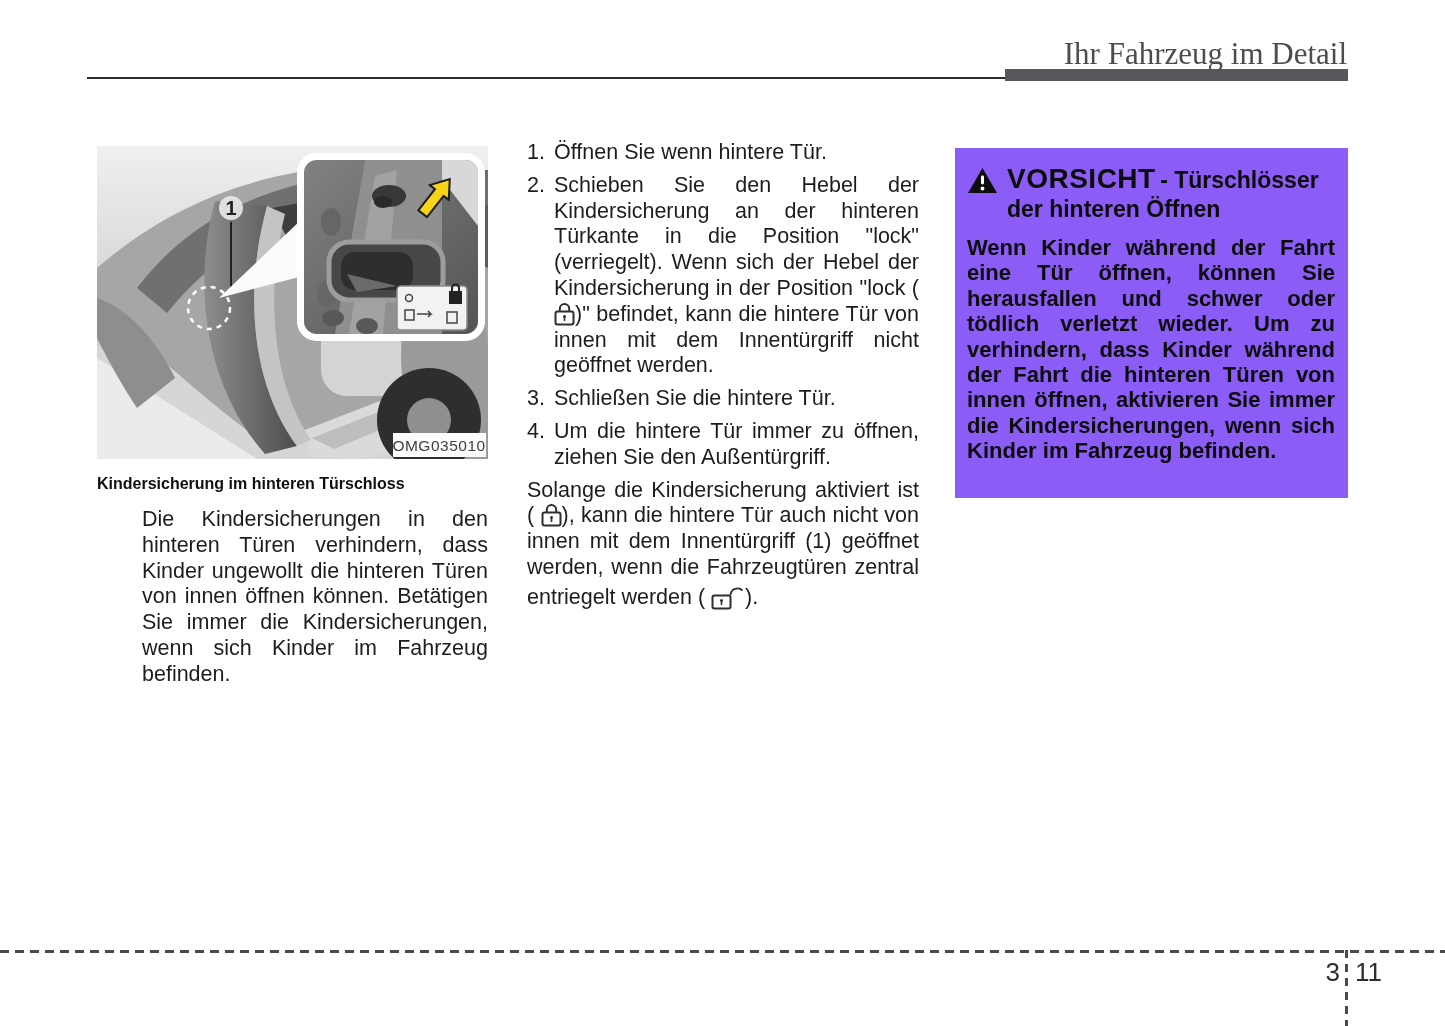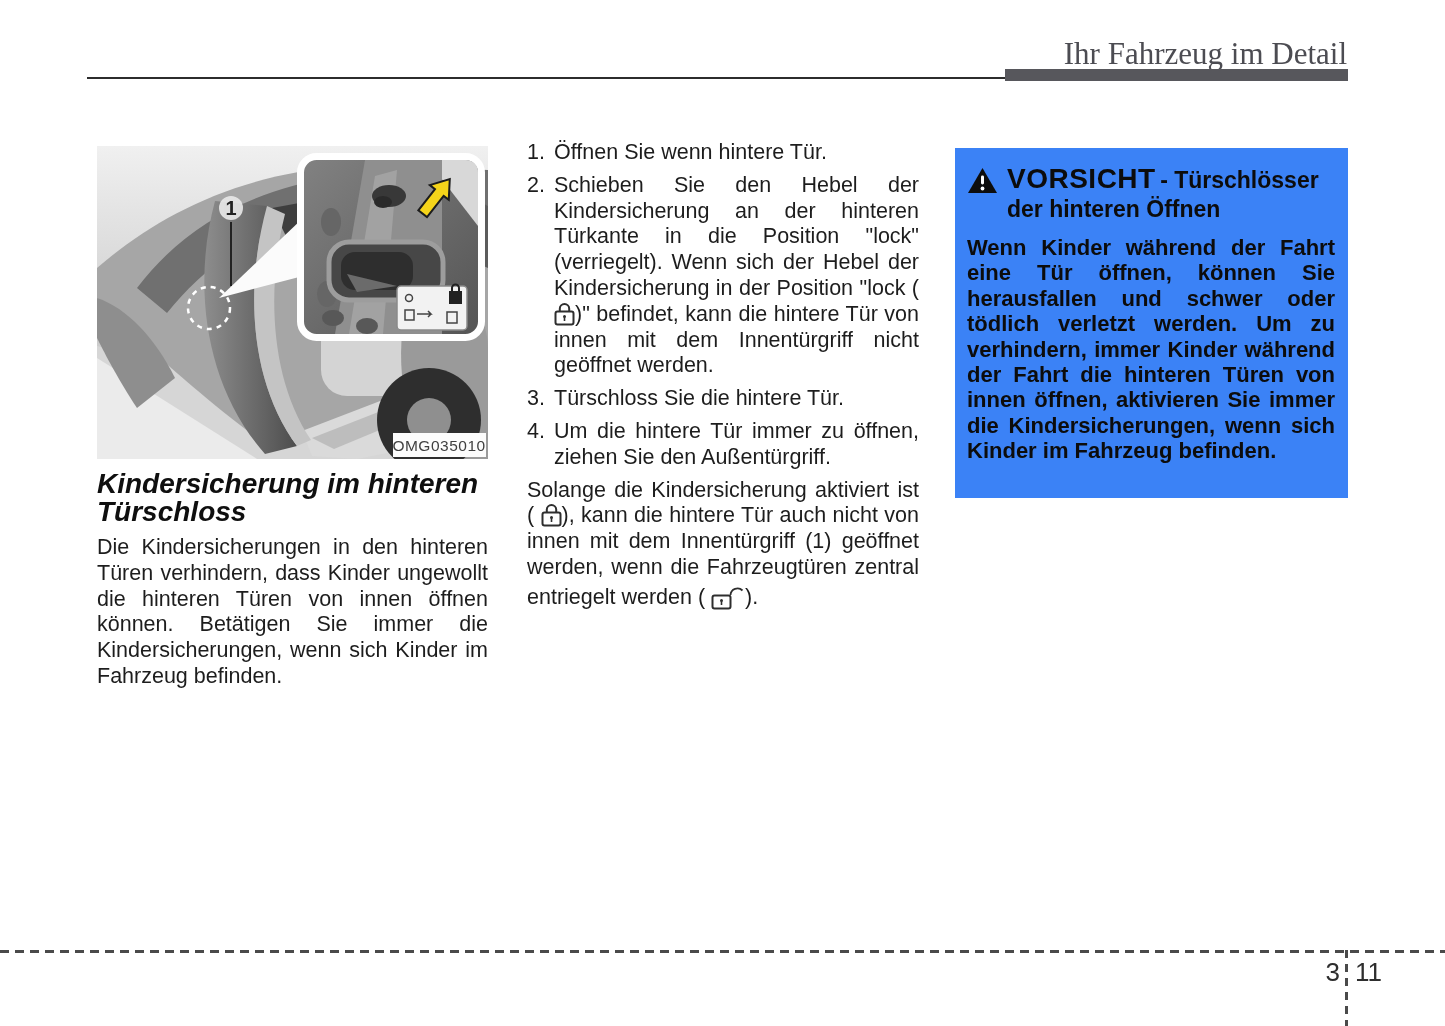--- a/index.html
+++ b/index.html
@@ -18,38 +18,38 @@
 
   
   .col { position:absolute; font-size:21.5px; line-height:25.8px; }
   .col1 { left:97px;  top:146px; width:391px; }
   .col2 { left:527px; top:140px; width:392px; }
 
   .figure { width:391px; height:313px; }
   .figure svg { display:block; }
 
   h2.section {
-    margin:11px 0 9px 0; font-size:28px; line-height:28px; font-weight:bold;
-    color:#0f0f0f; text-align:left;font-style:italic;
-  }
-  .para { text-align:justify; }
+    margin:11px 0 9px 0; font-size:16px; line-height:28px; font-weight:bold;
+    color:#0f0f0f; text-align:left;
+  }
+  .para { text-align:justify;margin-left:45px; }
 
   .steps .step { display:flex; margin-bottom:7px; }
   .step .num { flex:0 0 27px; width:27px; }
   .step .txt { flex:1; text-align:justify; }
 
   .closing { margin-top:3px; text-align:justify; }
 
   .lock-closed-wrap { display:inline-block; vertical-align:-5px; line-height:0; }
   .lock-open-wrap   { display:inline-block; vertical-align:-8px; line-height:0; }
 
   
   .warnbox {
     position:absolute; left:955px; top:148px; width:393px; height:350px;
-    background:#3b82f6; box-sizing:border-box; padding:15px 13px 16px 12px;
+    background:#8b5cf6; box-sizing:border-box; padding:15px 13px 16px 12px;
   }
   .warn-head { display:flex; }
   .warn-icon { flex:0 0 40px; padding-top:4px; }
   .warn-line1 { white-space:nowrap; }
   .warn-label { font-size:28px; font-weight:bold; color:#0c0c0c; letter-spacing:0.5px; }
   .warn-suffix { font-size:23px; font-weight:bold; color:#0c0c0c; }
   .warn-line2 { font-size:23px; font-weight:bold; color:#0c0c0c; margin-top:1px; }
   .warn-body {
     margin-top:12px; font-size:22px; line-height:25.4px; font-weight:bold;
     color:#0c0c0c; text-align:justify;
@@ -187,21 +187,21 @@
           <span class="lock-closed-wrap"><svg width="21" height="24" viewBox="0 0 21 24">
             <rect x="1.5" y="9.5" width="18" height="13" rx="2" fill="#ffffff" stroke="#2e2e2e" stroke-width="2"></rect>
             <path d="M5.8,9.5 V6.8 a4.7,4.7 0 0 1 9.4,0 V9.5" fill="none" stroke="#2e2e2e" stroke-width="2"></path>
             <circle cx="10.5" cy="14.5" r="1.5" fill="#2e2e2e"></circle>
             <line x1="10.5" y1="15.5" x2="10.5" y2="19" stroke="#2e2e2e" stroke-width="1.6"></line>
           </svg></span><span>)" befindet, kann die hintere Tür von innen mit dem Innentürgriff nicht geöffnet werden.</span></span>
       </div>
 
       <div class="step">
         <span class="num">3.</span>
-        <span class="txt">Türschloss Sie die hintere Tür.</span>
+        <span class="txt">Schließen Sie die hintere Tür.</span>
       </div>
 
       <div class="step">
         <span class="num">4.</span>
         <span class="txt">Um die hintere Tür immer zu öffnen, ziehen Sie den Außentürgriff.</span>
       </div>
     </div>
 
     <div class="closing"><span>Solange die Kindersicherung aktiviert ist (</span>
       <span class="lock-closed-wrap"><svg width="21" height="24" viewBox="0 0 21 24">
@@ -226,21 +226,21 @@
           <path d="M15.5,1 L30,26 H1 Z" fill="#0d0d0d"></path>
           <rect x="14" y="8.5" width="3" height="9" rx="1.4" fill="#ffffff"></rect>
           <circle cx="15.5" cy="21.5" r="1.9" fill="#ffffff"></circle>
         </svg>
       </span>
       <div class="warn-titles">
         <div class="warn-line1"><span class="warn-label">VORSICHT</span>&nbsp;<span class="warn-suffix">- Türschlösser</span></div>
         <div class="warn-line2">der hinteren Öffnen</div>
       </div>
     </div>
-    <div class="warn-body">Wenn Kinder während der Fahrt eine Tür öffnen, können Sie herausfallen und schwer oder tödlich verletzt werden. Um zu verhindern, immer Kinder während der Fahrt die hinteren Türen von innen öffnen, aktivieren Sie immer die Kindersicherungen, wenn sich Kinder im Fahrzeug befinden.</div>
+    <div class="warn-body">Wenn Kinder während der Fahrt eine Tür öffnen, können Sie herausfallen und schwer oder tödlich verletzt wieder. Um zu verhindern, dass Kinder während der Fahrt die hinteren Türen von innen öffnen, aktivieren Sie immer die Kindersicherungen, wenn sich Kinder im Fahrzeug befinden.</div>
   </div>
 
   <div class="footer-dash-h"></div>
   <div class="footer-dash-v"></div>
   <div class="page-chapter">3</div>
   <div class="page-number">11</div>
 
 </div>
 
 </body></html>

